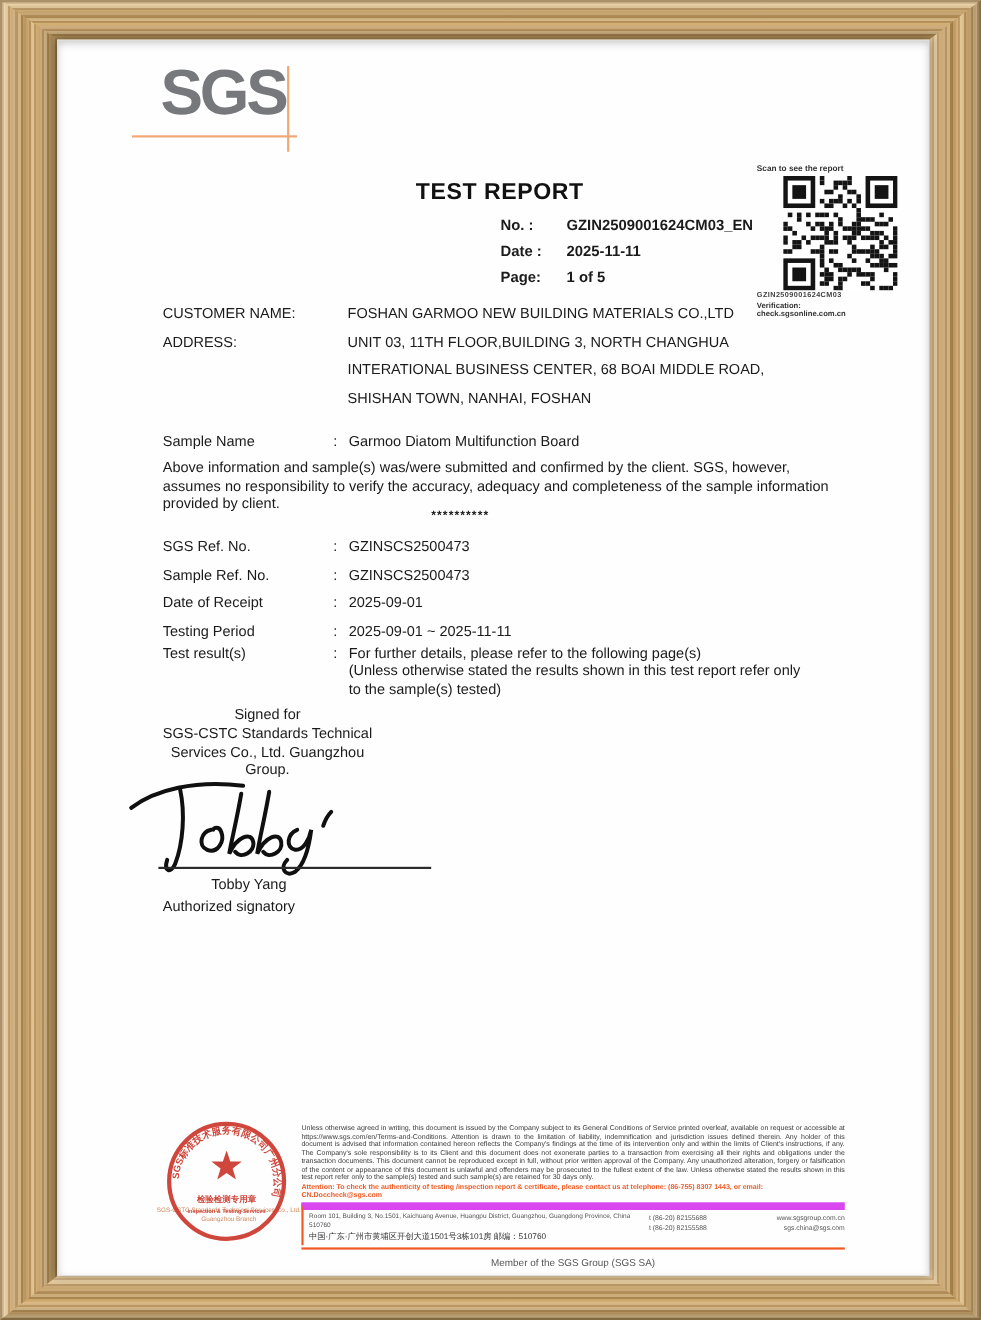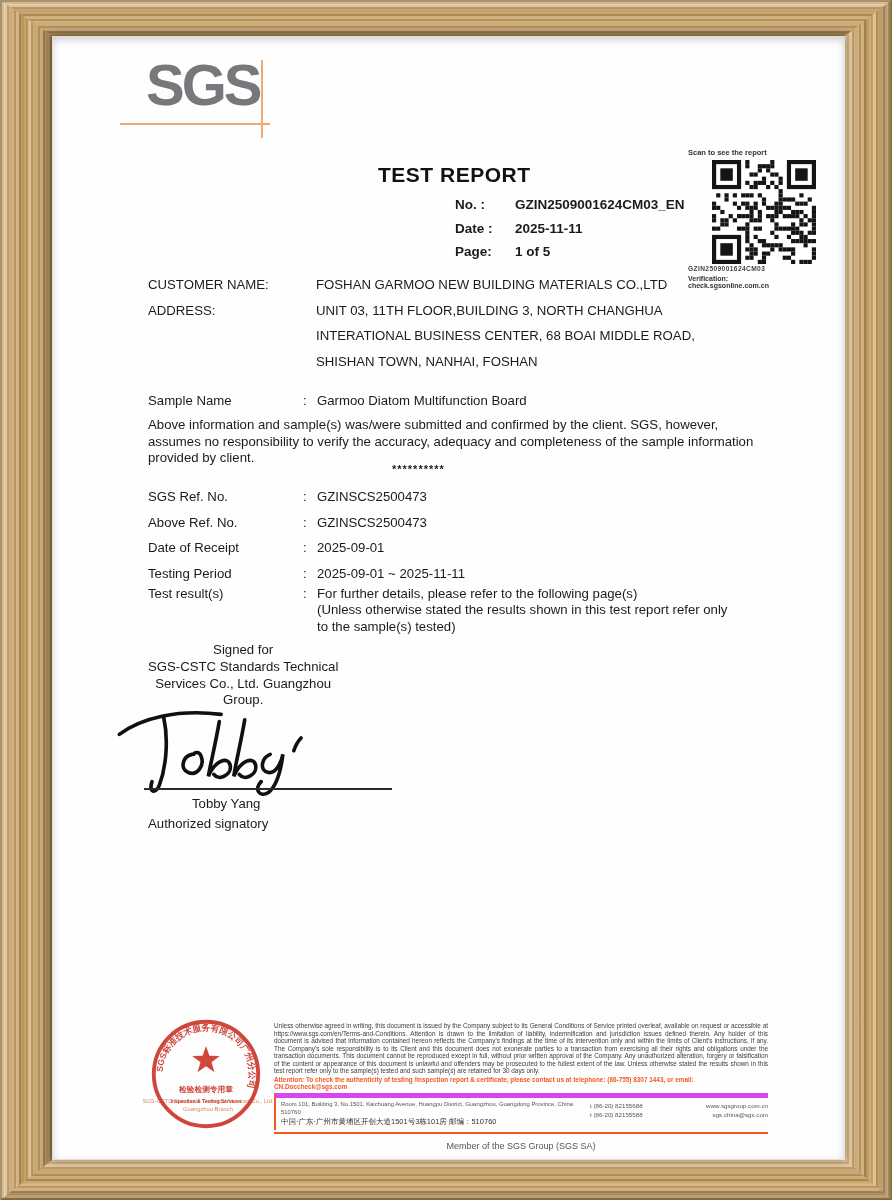--- a/index.html
+++ b/index.html
@@ -64,21 +64,21 @@
   .signed-block { left:96px; top:606px; font-size:13.2px; line-height:16.8px;text-align:center; }
   .sig-svg { left:50px; top:662px; width:260px; height:100px; }
   .sig-line { left:92px; top:752px; width:248px; height:2px; background:#2b2b2b; }
   .sig-name { left:96px; top:760px; font-size:13.2px;margin-left:44px; }
   .sig-role { left:96px; top:780px; font-size:13.2px; }
 
   
   .footer-block { left:222px; top:986px; width:494px; }
   .legal { font-size:6.4px; line-height:7.5px; color:#3c3c3c; text-align:justify; }
   .attention { font-size:6.4px; line-height:7.6px; font-weight:bold; color:#f15a24; margin-top:1px; }
-  .addr-wrap { margin-top:2px; border-top:5px solid #d946ef; border-left:2px solid #f15a24; padding:2px 0 3px 5px;
+  .addr-wrap { margin-top:2px; border-top:7px solid #d946ef; border-left:2px solid #f15a24; padding:2px 0 3px 5px;
                display:flex; justify-content:space-between; }
   .addr-en { font-size:5.9px; color:#555; line-height:8px; }
   .addr-cn { font-size:7.5px; color:#333; line-height:11px; }
   .addr-right { width:178px; flex:none; padding-top:1px; }
   .contact-row { display:flex; justify-content:space-between; font-size:6.2px; color:#555; line-height:9px; }
   .orange-rule { height:2px; background:#f15a24; margin-top:2px; }
   .member { text-align:center; font-size:9px; color:#555; margin-top:7px; }
 
   
   .stamp-under { left:68px; top:1062px; width:176px; text-align:center; font-size:5.8px; line-height:7.5px; color:#cf8a5f; }
@@ -338,21 +338,21 @@
   </div>
   <div class="abs para" style="top:381px">Above information and sample(s) was/were submitted and confirmed by the client. SGS, however, assumes no responsibility to verify the accuracy, adequacy and completeness of the sample information provided by client.</div>
   <div class="abs separator">**********</div>
 
   <div class="grid-row" style="top:448px">
     <span class="g-label-n">SGS Ref. No.</span>
     <span class="g-colon">:</span>
     <span class="g-value">GZINSCS2500473</span>
   </div>
   <div class="grid-row" style="top:473.5px">
-    <span class="g-label-n">Above Ref. No.</span>
+    <span class="g-label-n">Sample Ref. No.</span>
     <span class="g-colon">:</span>
     <span class="g-value">GZINSCS2500473</span>
   </div>
   <div class="grid-row" style="top:499px">
     <span class="g-label-n">Date of Receipt</span>
     <span class="g-colon">:</span>
     <span class="g-value">2025-09-01</span>
   </div>
   <div class="grid-row" style="top:524.5px">
     <span class="g-label-n">Testing Period</span>

